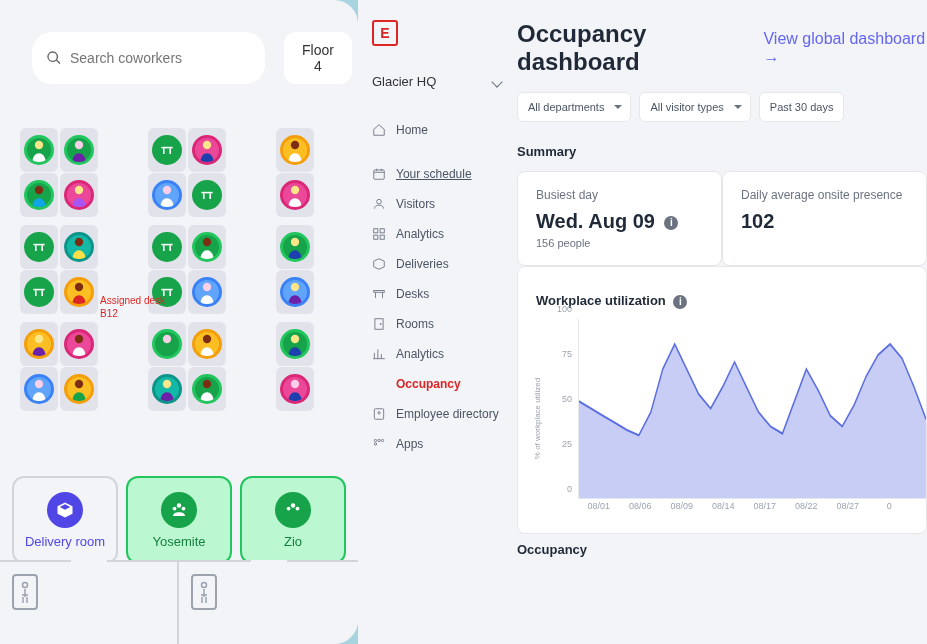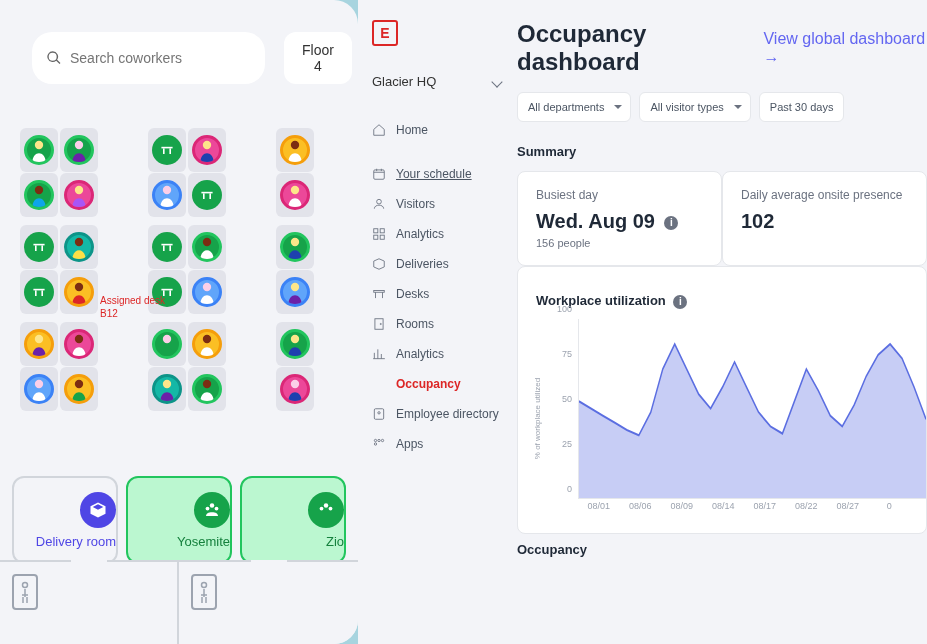--- a/index.html
+++ b/index.html
@@ -23,21 +23,21 @@
     .avatar.pink { background: #ec4899; border-color: #db2777; }
     .avatar.yellow { background: #fbbf24; border-color: #f59e0b; }
     .avatar.blue { background: #60a5fa; border-color: #3b82f6; }
     .avatar.teal { background: #14b8a6; border-color: #0d9488; }
     .avatar svg { width: 20px; height: 26px; }
     .desk-icon { width: 30px; height: 30px; border-radius: 50%; background: #16a34a; display: flex; align-items: center; justify-content: center; }
     .desk-icon svg { width: 16px; height: 16px; fill: #fff; }
     .assigned-label { position: absolute; left: 100px; top: 162px; font-size: 10px; color: #dc2626; line-height: 1.3; margin-top: 16px; }
     
     .rooms-section { position: absolute; bottom: 80px; left: 0; right: 0; display: flex; gap: 8px; padding: 0 12px; }
-    .room { flex: 1; min-width: 100px; height: 88px; border-radius: 12px; display: flex; flex-direction: column; align-items: flex-end; justify-content: center; border: 2px solid #d1d5db; background: #f3f4f8; }
+    .room { flex: 1; min-width: 100px; height: 88px; border-radius: 12px; display: flex; flex-direction: column; align-items: center; justify-content: center; border: 2px solid #d1d5db; background: #f3f4f8; }
     .room.delivery { border-color: #d1d5db; }
     .room.yosemite { background: #bbf7d0; border-color: #22c55e; }
     .room.zion { background: #bbf7d0; border-color: #22c55e; }
     .room-icon { width: 36px; height: 36px; border-radius: 50%; display: flex; align-items: center; justify-content: center; margin-bottom: 6px; }
     .room.delivery .room-icon { background: #4f46e5; }
     .room.yosemite .room-icon, .room.zion .room-icon { background: #16a34a; }
     .room-label { font-size: 13px; font-weight: 500; }
     .room.delivery .room-label { color: #4f46e5; }
     .room.yosemite .room-label, .room.zion .room-label { color: #15803d; }
     

